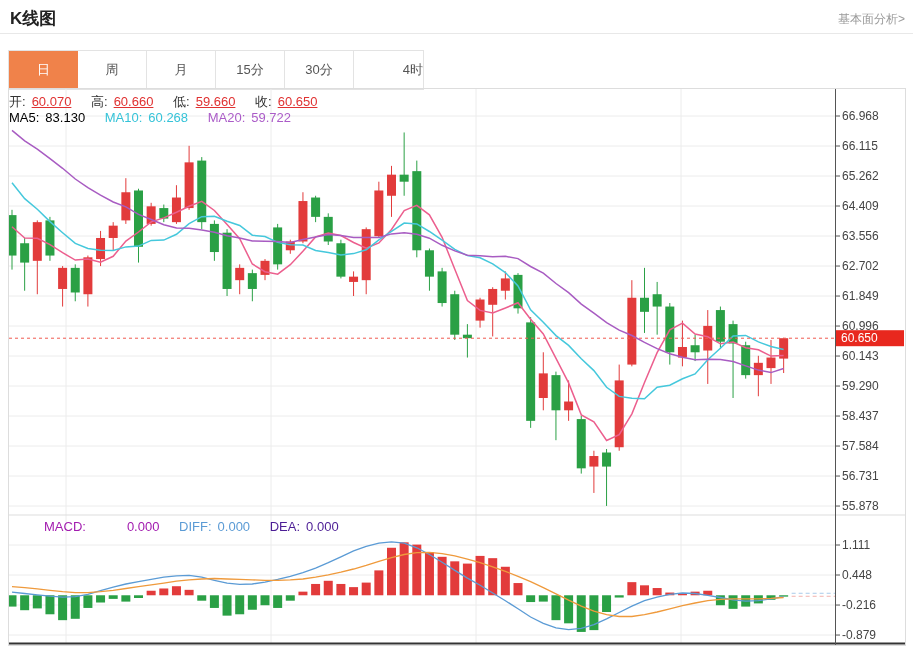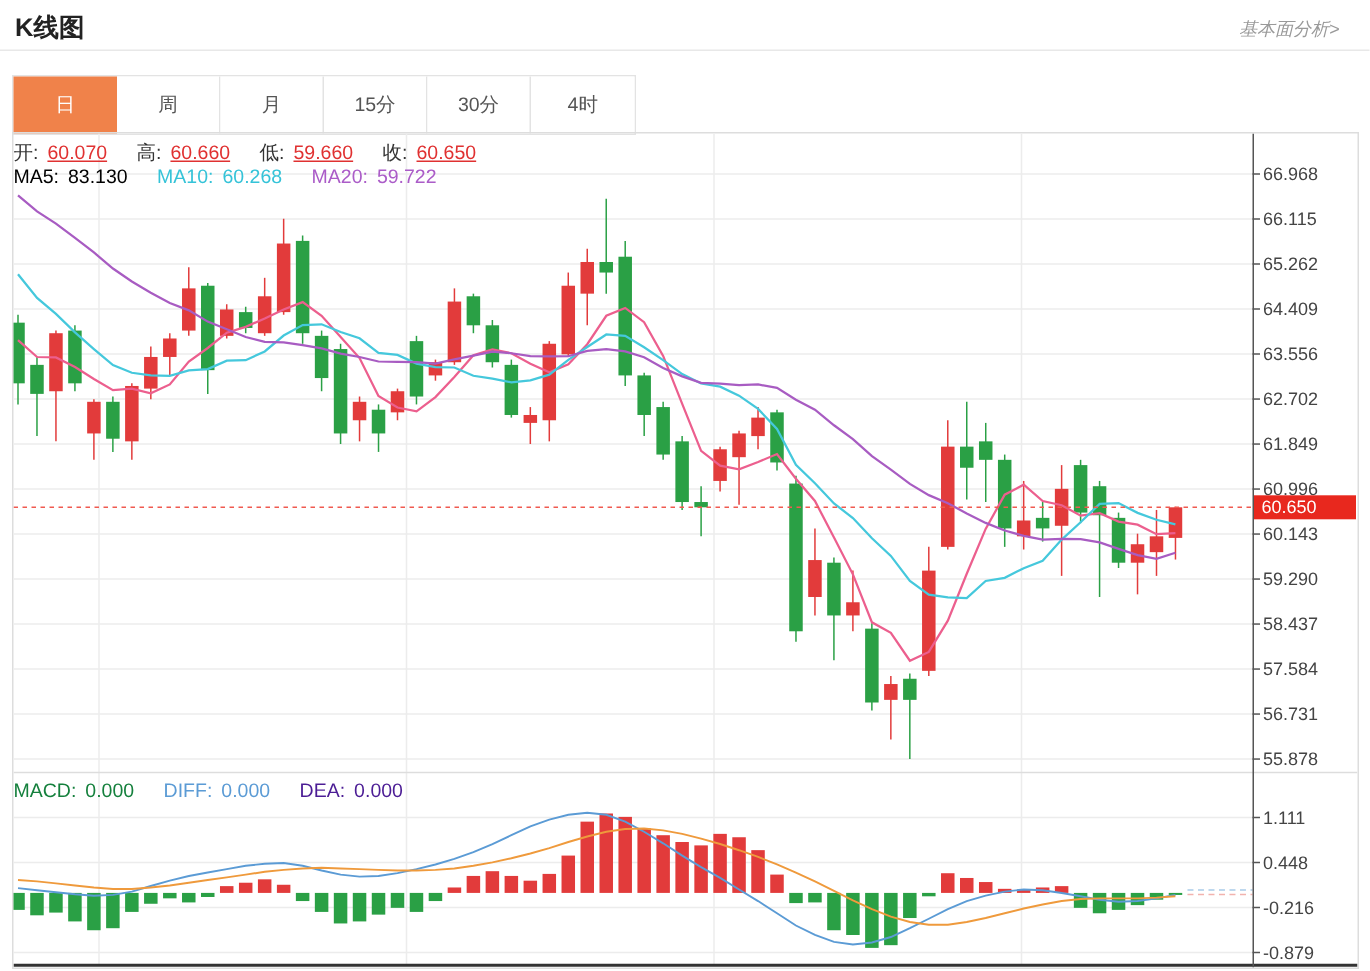--- a/index.html
+++ b/index.html
@@ -1,37 +1,37 @@
 <!DOCTYPE html>
 <html><head>
 <meta charset="utf-8">
 <style>
   html,body{margin:0;padding:0;width:913px;height:647px;background:#fff;overflow:hidden;
     font-family:"Liberation Sans","DejaVu Sans",sans-serif;}
   .abs{position:absolute;}
   .hdr-title{left:10px;top:7px;font-size:17px;font-weight:bold;color:#222;}
-  .hdr-link{right:20px;top:11px;font-size:12px;color:#999;text-decoration:none;cursor:pointer;font-style:italic;}
+  .hdr-link{right:8px;top:11px;font-size:12px;color:#999;text-decoration:none;cursor:pointer;}
   .hdr-rule{left:0;top:33px;width:913px;height:1px;background:#e8e8e8;}
   .tabs{left:8px;top:50px;height:38px;display:flex;border:1px solid #e3e3e3;}
   .tab{width:69px;height:38px;line-height:38px;text-align:center;font-size:13px;color:#555;
        background:#fff;border-right:1px solid #e3e3e3;cursor:pointer;box-sizing:border-box;}
-  .tab:last-child{border-right:none;}
+  .tab:last-child{border-right:none;text-align:right;}
   .tab.selected{background:#f0824a;color:#fff;border:none;}
   .chart-box{left:8px;top:88px;width:896px;height:556px;border:1px solid #ddd;}
   .legend{position:absolute;left:9px;font-size:13px;white-space:nowrap;z-index:3;}
   .legend span{margin-right:6px;}
   .legend .gap{margin-right:16px;}
   .lab{color:#333;}
   .red{color:#e03131;text-decoration:underline;}
   .ma5{color:#000000;text-align:center;}
   .ma10{color:#35c3d8;}
   .ma20{color:#ab5cc8;}
   .diffc{color:#5b9bd5;}
   .deac{color:#4c1d95;}
-  .macdc{color:#15803d;}
+  .macdc{color:#a21caf;margin-left:35px;}
   .ohlc-row{top:93px;}
   .ma-row{top:110px;}
   .macd-row{top:519px;}
   svg{position:absolute;left:0;top:0;}
 </style>
 </head>
 <body>
 
 <div class="abs hdr-title">K线图</div>
 <a class="abs hdr-link">基本面分析&gt;</a>

